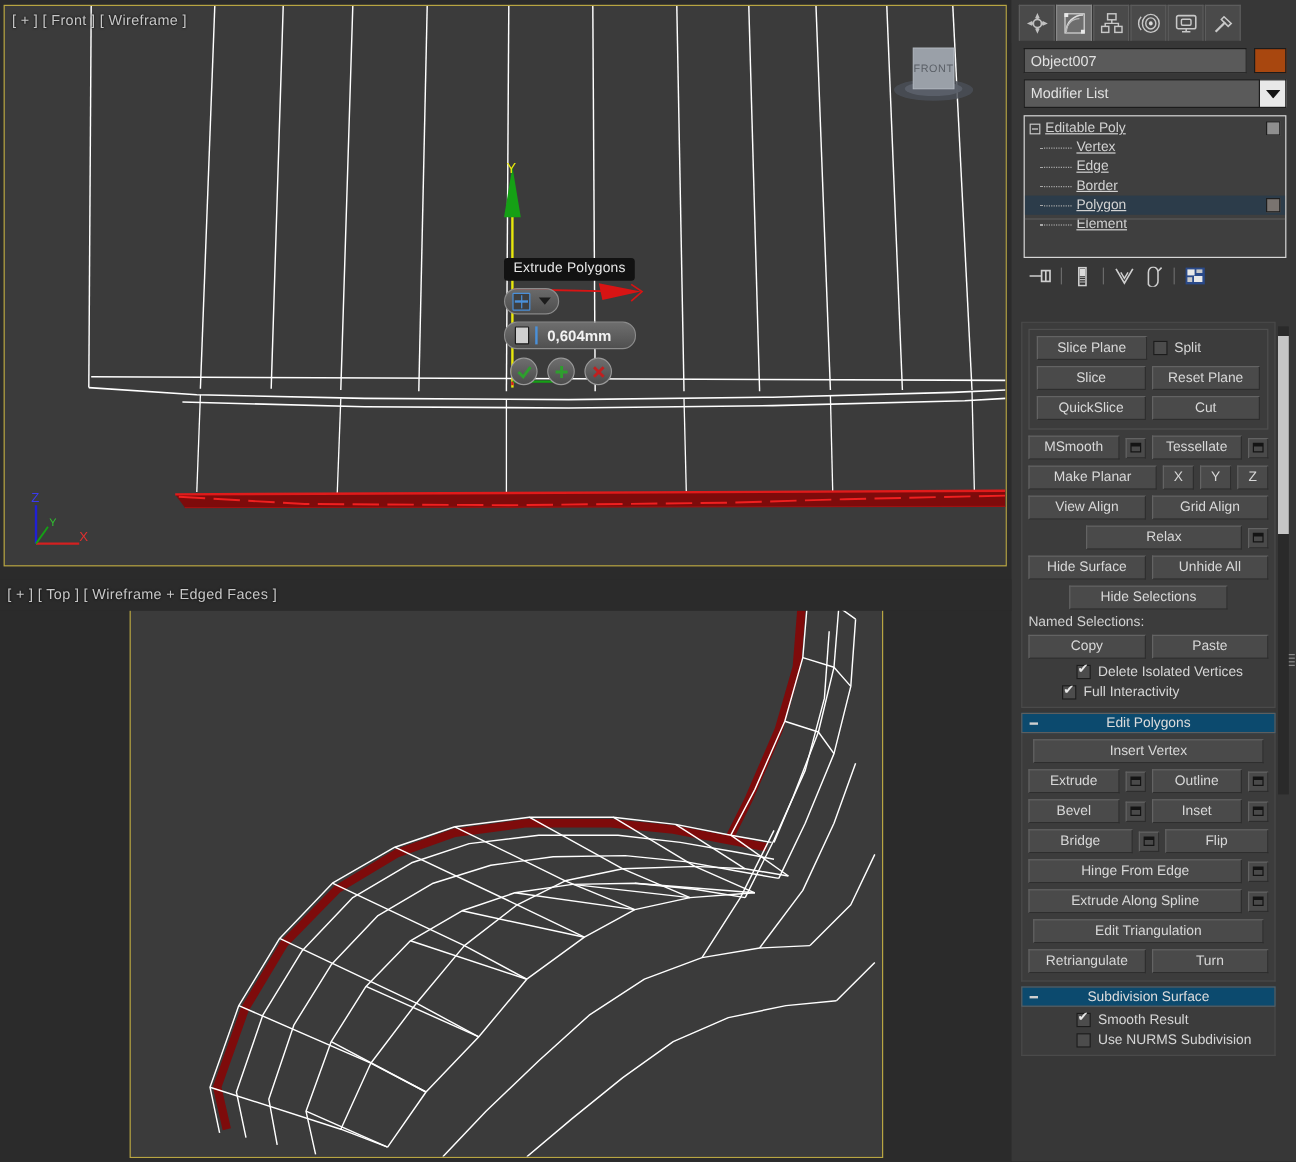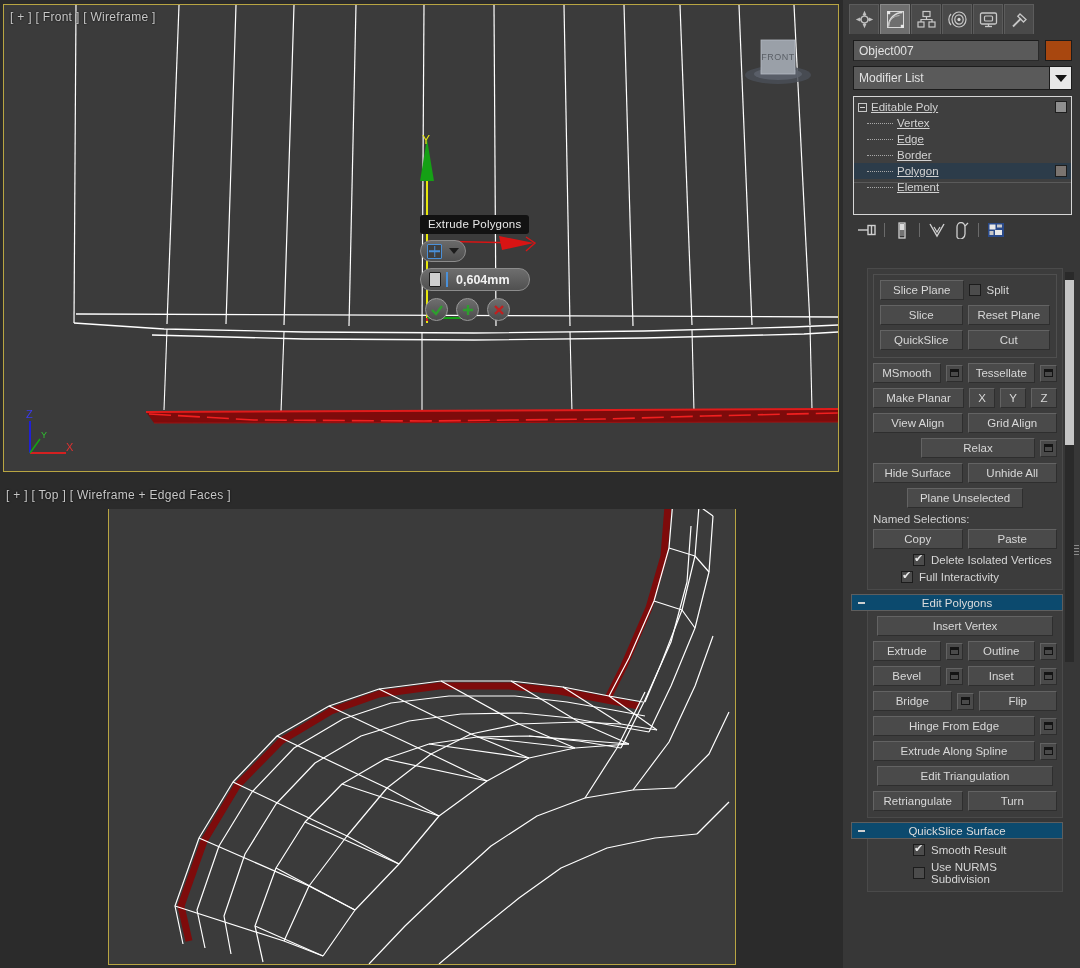--- a/index.html
+++ b/index.html
@@ -198,21 +198,21 @@
     background: #0c4a6e; border: 1px solid #5e5e5e;
     height: 17px; display: flex; align-items: center; justify-content: center;
     color: #dcdcdc; font-size: 11.5px; position: relative;
   }
   .rollout-minus {
     position: absolute; left: 6px; top: 7px;
     width: 7px; height: 2px; background: #cfcfcf;
   }
   .rollout-body {
     border: 1px solid #4a4a4a; border-top: none;
-    padding: 5px 5px 6px 5px; background: #3c3c3c; margin-left: 16px;
+    padding: 5px 5px 6px 5px; background: #3c3c3c;
   }
   .grp {
     border: 1px solid #4f4f4f; padding: 5px 6px 7px 6px; margin-bottom: 5px;
   }
   .r { display: flex; gap: 5px; margin-bottom: 5px; align-items: center; }
   .r:last-child { margin-bottom: 0; }
   .btn {
     background: #4a4a4a; border: 1px solid #2e2e2e;
     border-top-color: #636363; border-left-color: #636363;
     color: #d8d8d8; font-size: 11.5px; height: 20px;
@@ -618,21 +618,21 @@
             <div class="btn">Relax</div>
             <div class="settings-box">
                 <i></i>
               </div>
           </div>
           <div class="r">
             <div class="btn">Hide Surface</div>
             <div class="btn">Unhide All</div>
           </div>
           <div class="r" style="padding:0 34px">
-            <div class="btn">Plane Unselected</div>
+            <div class="btn">Hide Selections</div>
           </div>
           <div class="lbl">Named Selections:</div>
           <div class="r">
             <div class="btn">Copy</div>
             <div class="btn">Paste</div>
           </div>
           <div class="cb-row">
             <span class="cb checked"></span>
             <span class="cb-label">Delete Isolated Vertices</span>
           </div>
@@ -697,21 +697,21 @@
           <div class="r">
             <div class="btn">Retriangulate</div>
             <div class="btn">Turn</div>
           </div>
         </div>
       </div>
 
       <div class="rollout">
         <div class="rollout-head">
           <span class="rollout-minus"></span>
-          <span>QuickSlice Surface</span>
+          <span>Subdivision Surface</span>
         </div>
         <div class="rollout-body">
           <div class="cb-row">
             <span class="cb checked"></span>
             <span class="cb-label">Smooth Result</span>
           </div>
           <div class="cb-row" style="margin-bottom:0">
             <span class="cb"></span>
             <span class="cb-label">Use NURMS Subdivision</span>
           </div>

